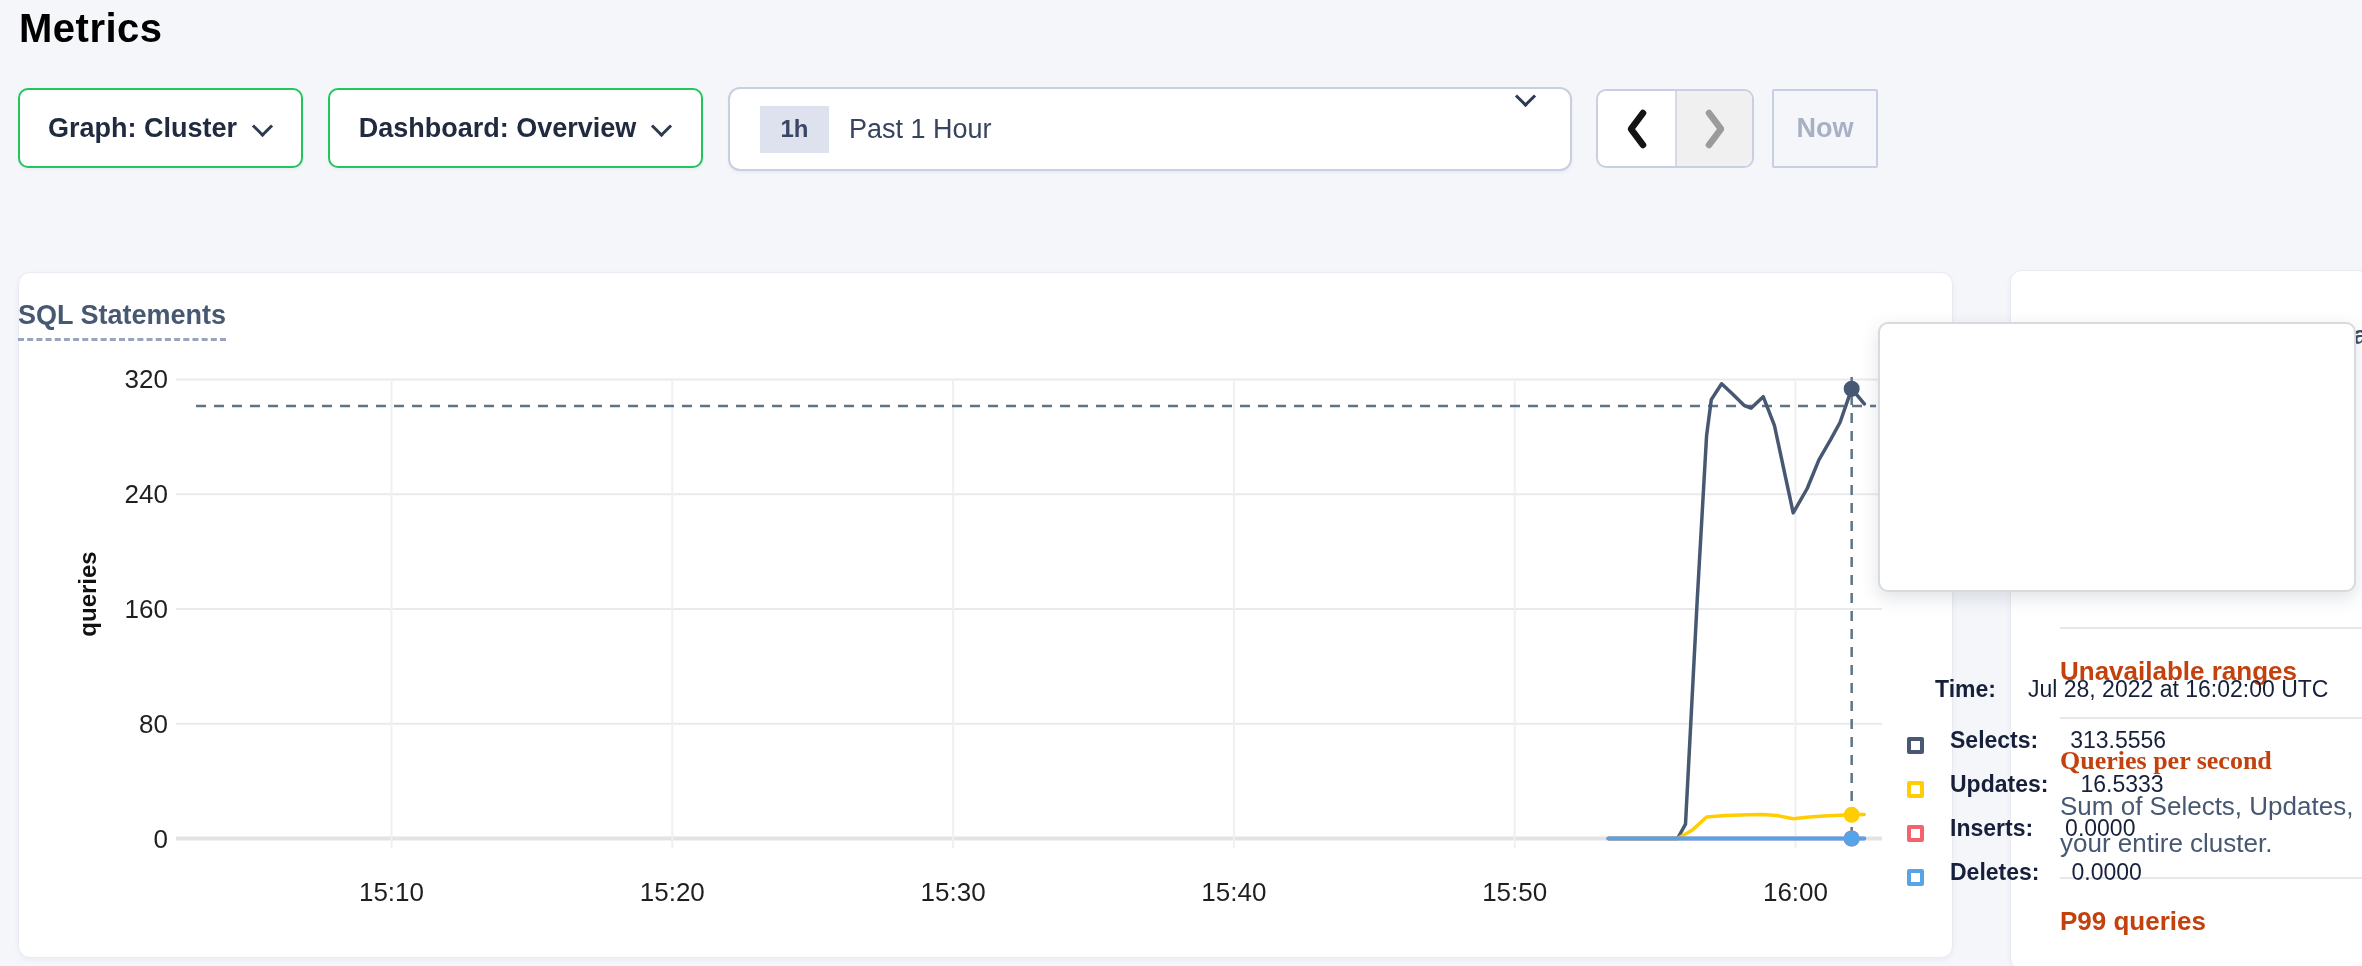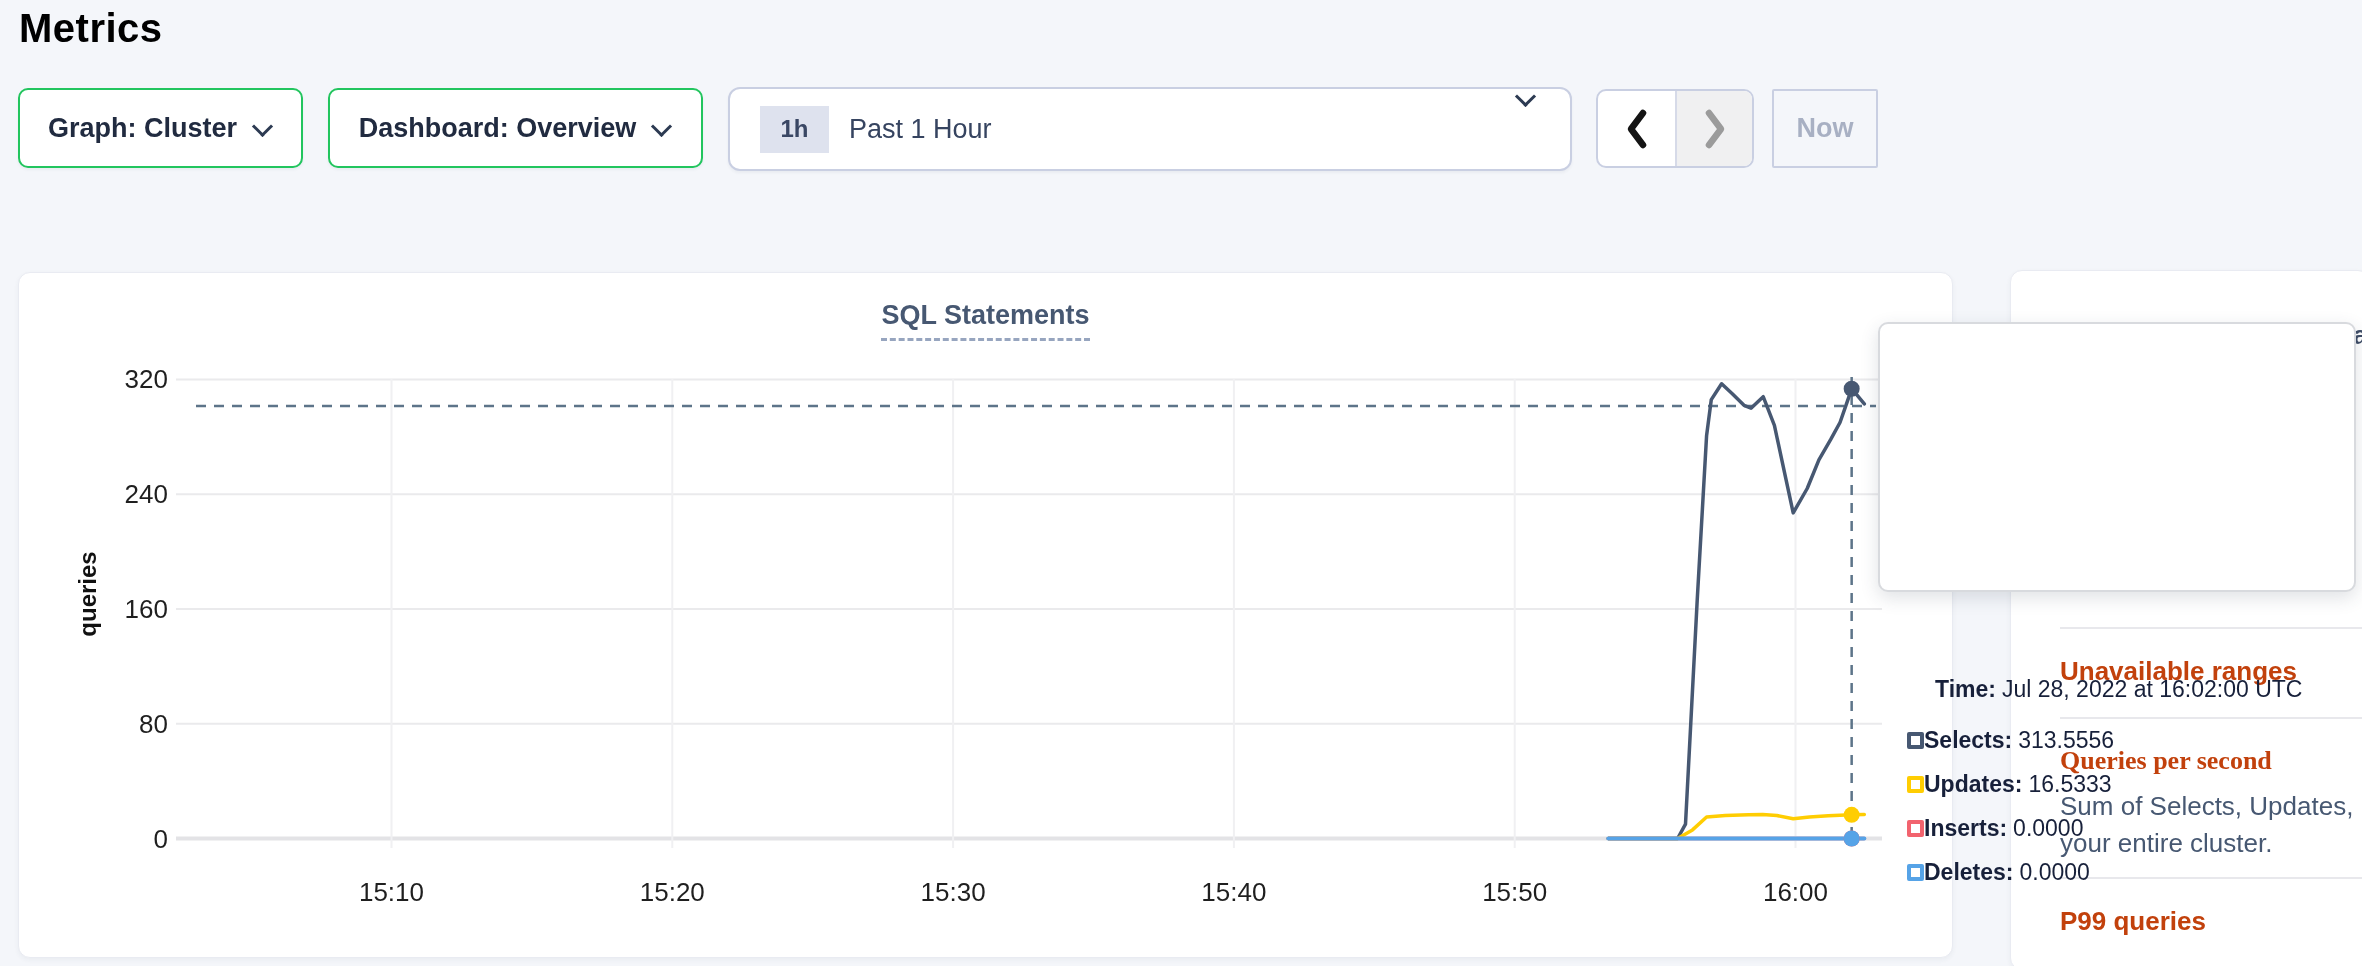--- a/index.html
+++ b/index.html
@@ -81,21 +81,21 @@
     background:#fff;
     border:1px solid #e9ebf2;
     border-radius:12px;
     box-shadow:0 2px 5px rgba(40,50,80,0.05);
   }
   .chart-card { left:18px; top:272px; width:1935px; height:686px; }
   .sidebar-card { left:2010px; top:270px; width:360px; height:700px; }
 
   .chart-title-wrap {
     left:18px; top:300px; width:1935px;
-    display:flex; justify-content:center;
+    display:flex; 
     z-index:6;
   }
   .chart-title {
     font-size:27px; font-weight:700; color:#475872;
     padding-bottom:7px;
     border-bottom:3px dashed #97a5bf;
     cursor:help;
   }
   .y-axis-label {
     left:88px; top:594px;
@@ -110,21 +110,21 @@
   
   .tooltip {
     left:1878px; top:322px; width:478px; height:270px;
     background:#fff;
     border:2px solid #d8dade;
     border-radius:10px;
     box-shadow:0 6px 18px rgba(50,60,80,0.15);
     z-index:10;
     font-size:23px; color:#17203a;
   }
-  .tt-row { position:absolute; left:27px; display:flex; align-items:center; gap:0; white-space:nowrap; }
+  .tt-row { position:absolute; left:27px; display:flex; align-items:flex-end; gap:26px; white-space:nowrap; }
   .tt-time { left:55px; }
   .tt-label { font-weight:700; }
   .tt-value { margin-left:6px; }
   .swatch {
     width:17px; height:17px; border-radius:2px;
     border:4px solid #000; background:#fff;
     flex:0 0 auto;
   }
 
   

